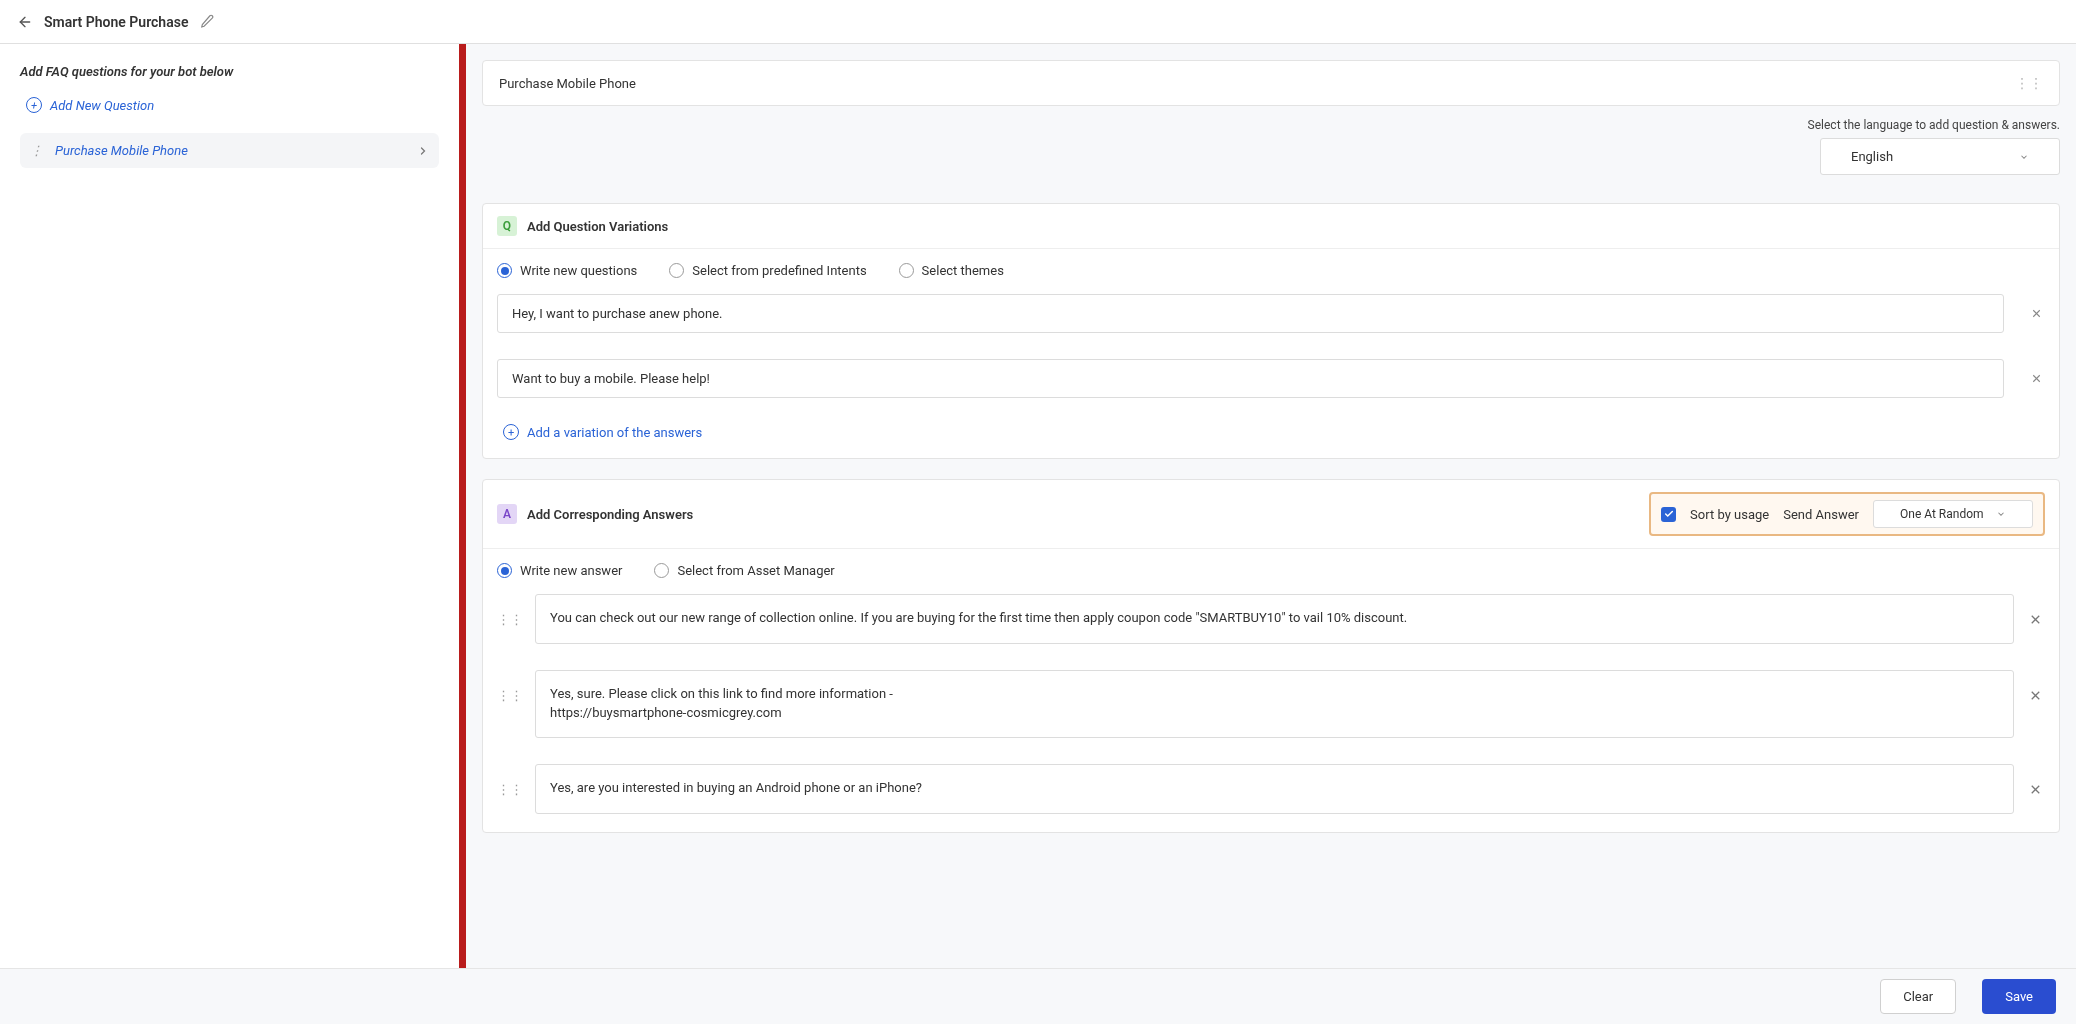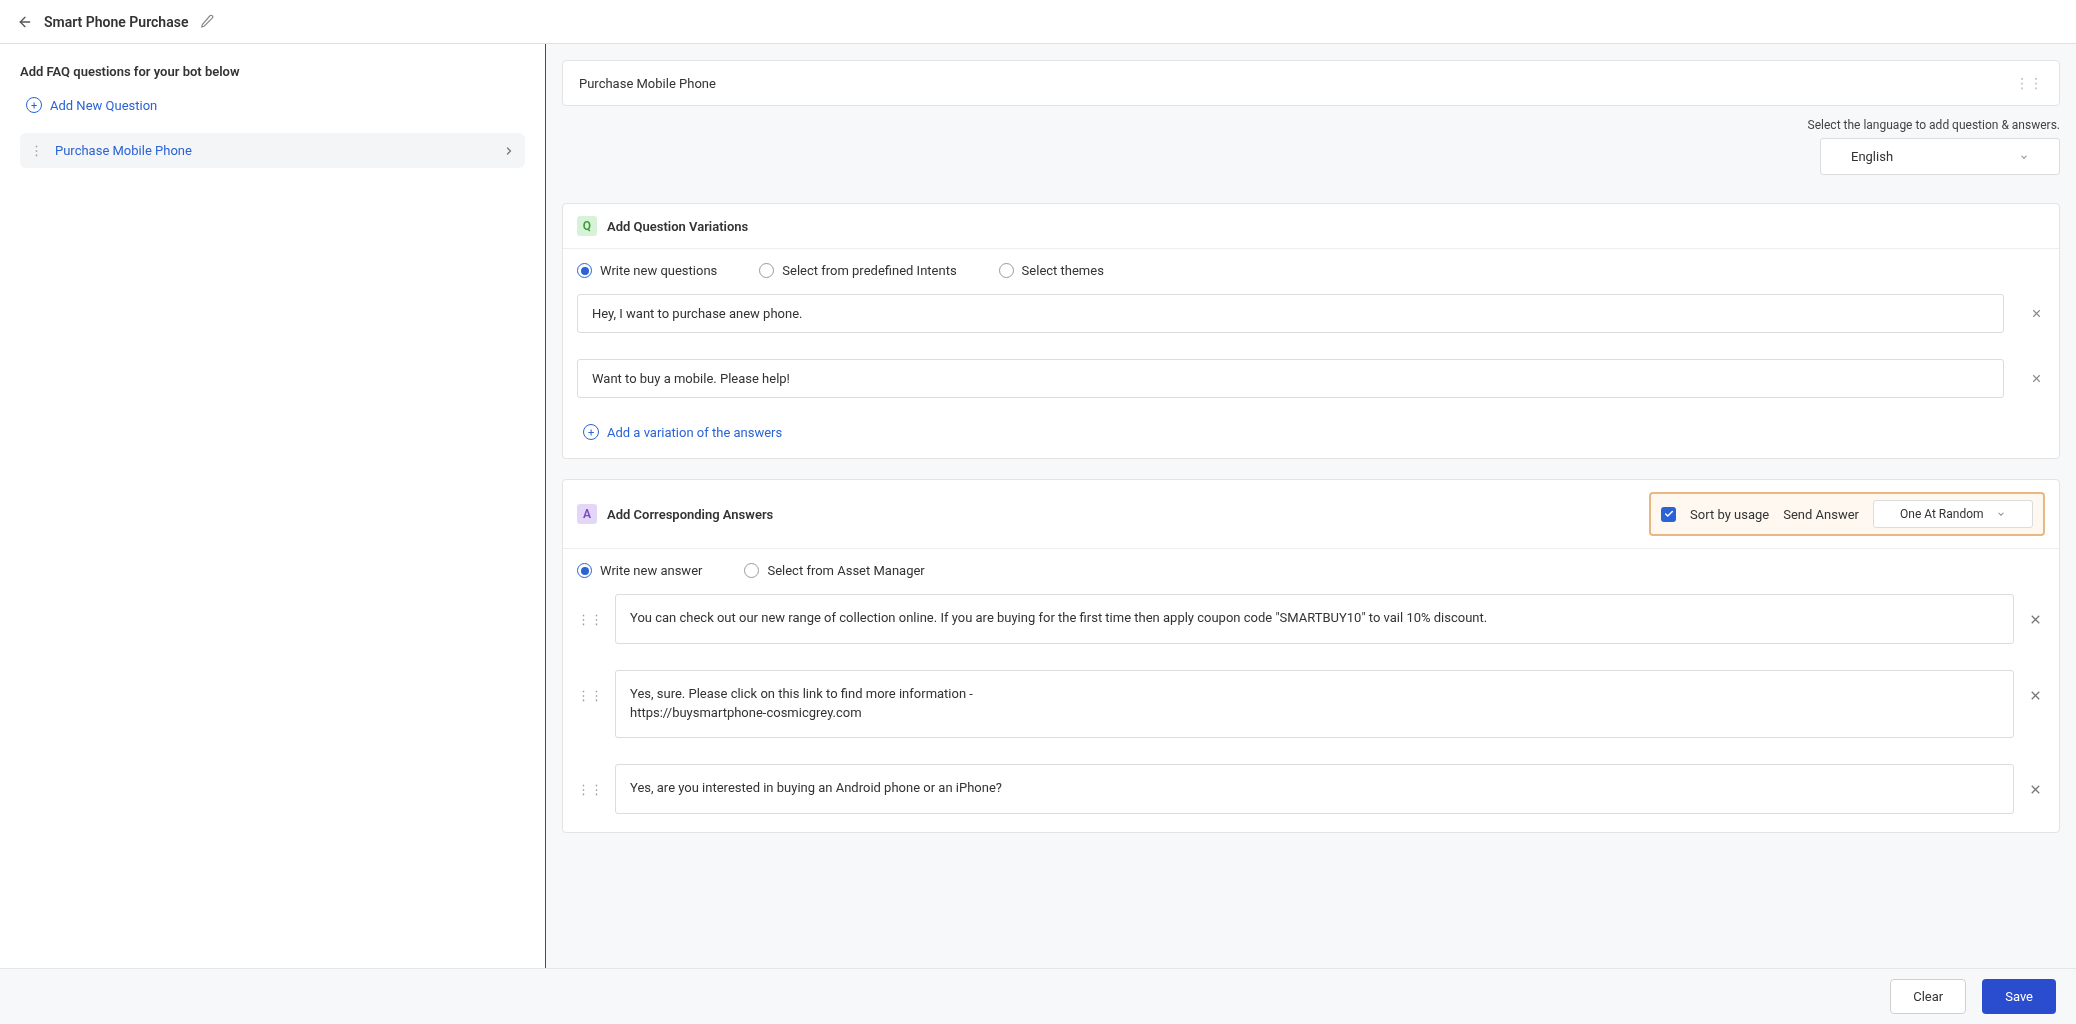--- a/index.html
+++ b/index.html
@@ -37,24 +37,25 @@
       width: 16px; height: 16px;
       color: #888;
       cursor: pointer;
     }
     
     .layout {
       display: flex;
       height: calc(1024px - 44px - 56px);
     }
     .sidebar {
-      width: 546px;
-      border-right: 1px solid #b91c1c;
+      width: 466px;
+      border-right: 7px solid #b91c1c;
       padding: 20px;
       background: #fff;
+      font-style: italic;
     }
     .sidebar-title {
       font-weight: 600;
       font-size: 13px;
       margin-bottom: 14px;
     }
     .add-new-q {
       display: flex;
       align-items: center;
       gap: 8px;
@@ -165,21 +166,21 @@
     .card-header-title {
       font-weight: 600;
       font-size: 13px;
       flex: 1;
     }
     .card-body {
       padding: 14px 14px 18px 14px;
     }
     .radio-row {
       display: flex;
-      gap: 42px;
+      gap: 32px;
       margin-bottom: 16px;
     }
     .radio-option {
       display: flex;
       align-items: center;
       gap: 8px;
       cursor: pointer;
       font-size: 13px;
       color: #333;
     }
@@ -296,21 +297,21 @@
       position: absolute;
       bottom: 0;
       left: 0; right: 0;
       height: 56px;
       border-top: 1px solid #e5e5e5;
       background: #f7f8fa;
       display: flex;
       align-items: center;
       justify-content: flex-end;
       padding: 0 20px;
-      gap: 16px;
+      gap: 26px;
     }
     .btn {
       padding: 9px 22px;
       border-radius: 4px;
       font-size: 13px;
       cursor: pointer;
       border: 1px solid transparent;
     }
     .btn-clear {
       background: #fff;

